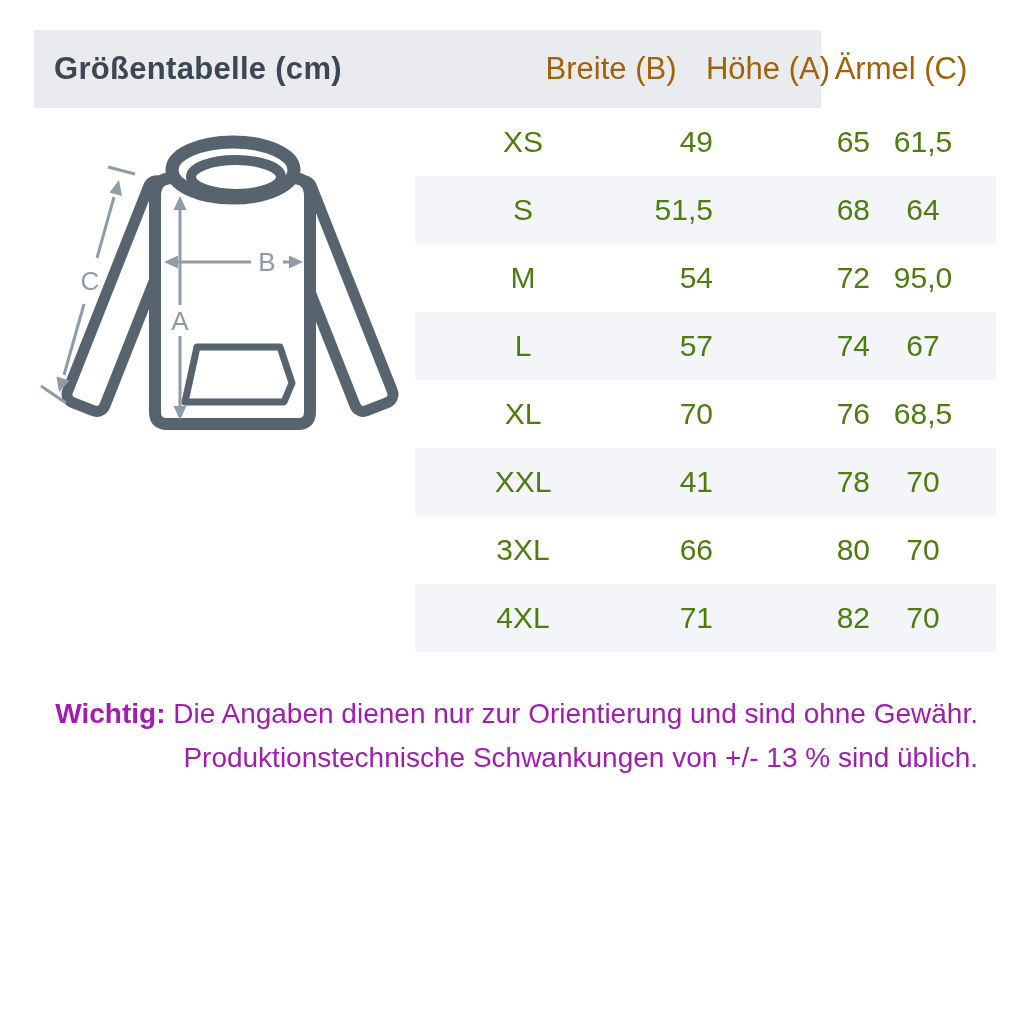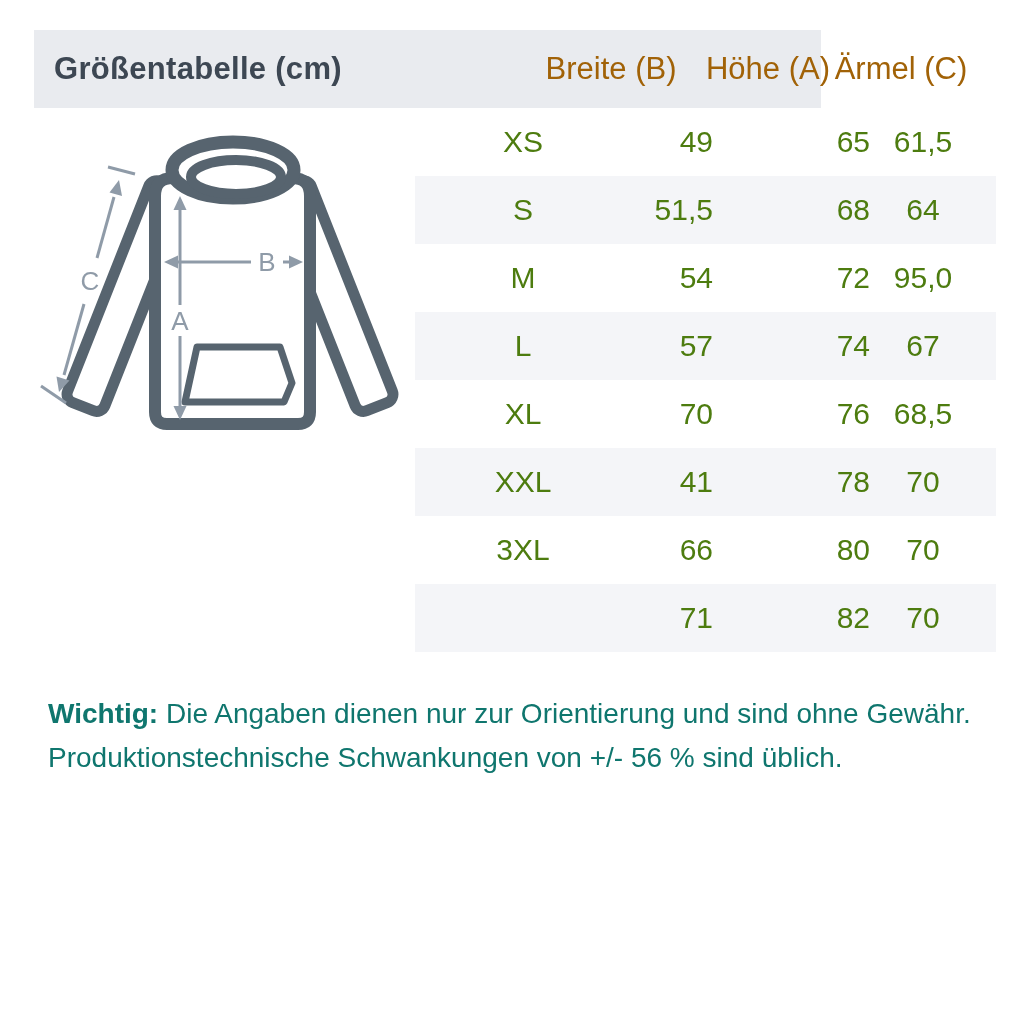--- a/index.html
+++ b/index.html
@@ -92,21 +92,22 @@
     height: 330px;
   }
   
   .note {
     position: absolute;
     left: 20px;
     top: 662px;
     width: 930px;
     font-size: 28px;
     line-height: 44px;
-    color: #0f766e;
+    color: #a21caf;
+    text-align: right;
   }
   .note .bold { font-weight: bold; }
 </style>
 </head>
 <body>
 
 <div class="page">
   <div class="sheet">
 
     <div class="header-band">
@@ -194,25 +195,26 @@
         <div class="cell hoehe">78</div>
         <div class="cell aermel">70</div>
       </div>
       <div class="row">
         <div class="cell size">3XL</div>
         <div class="cell breite">66</div>
         <div class="cell hoehe">80</div>
         <div class="cell aermel">70</div>
       </div>
       <div class="row alt">
+        <div class="cell size">4XL</div>
         <div class="cell breite">71</div>
         <div class="cell hoehe">82</div>
         <div class="cell aermel">70</div>
       </div>
     </div>
 
     <div class="note">
       <span class="bold">Wichtig:</span><span> Die Angaben dienen nur zur Orientierung und sind ohne Gewähr.</span><br>
-      <span>Produktionstechnische Schwankungen von +/- 56 % sind üblich.</span>
+      <span>Produktionstechnische Schwankungen von +/- 13 % sind üblich.</span>
     </div>
 
   </div>
 </div>
 
 </body></html>

